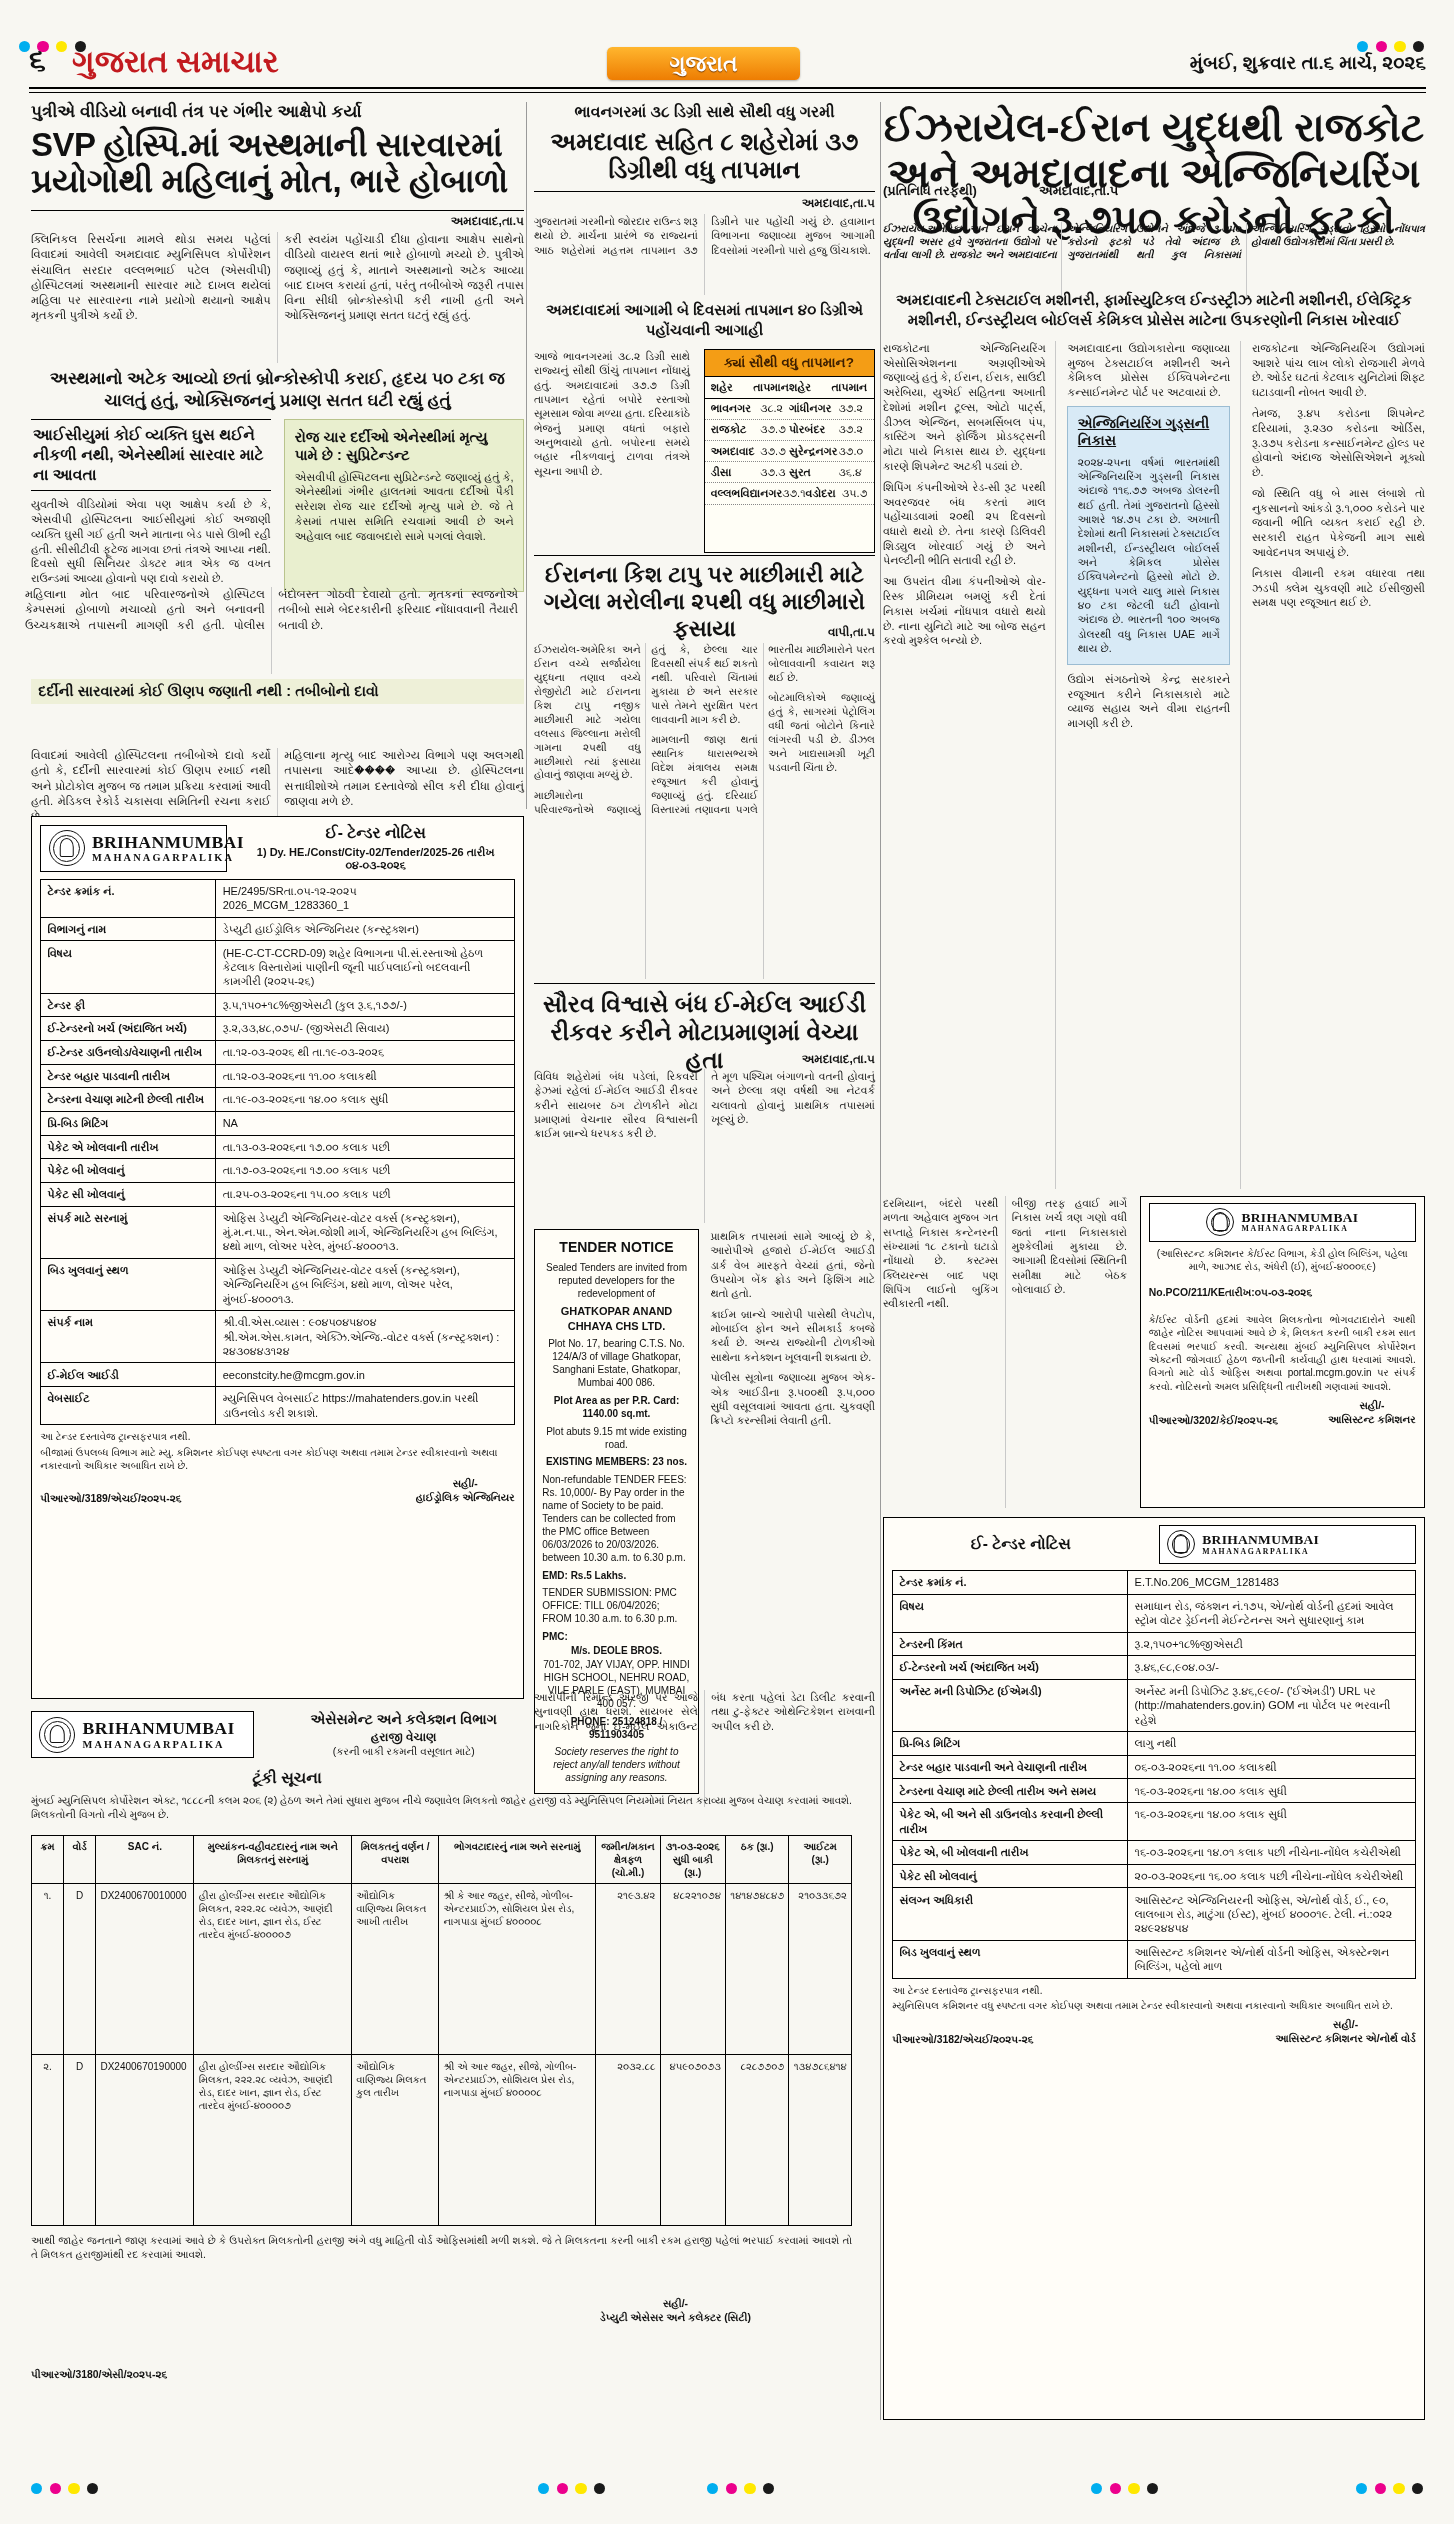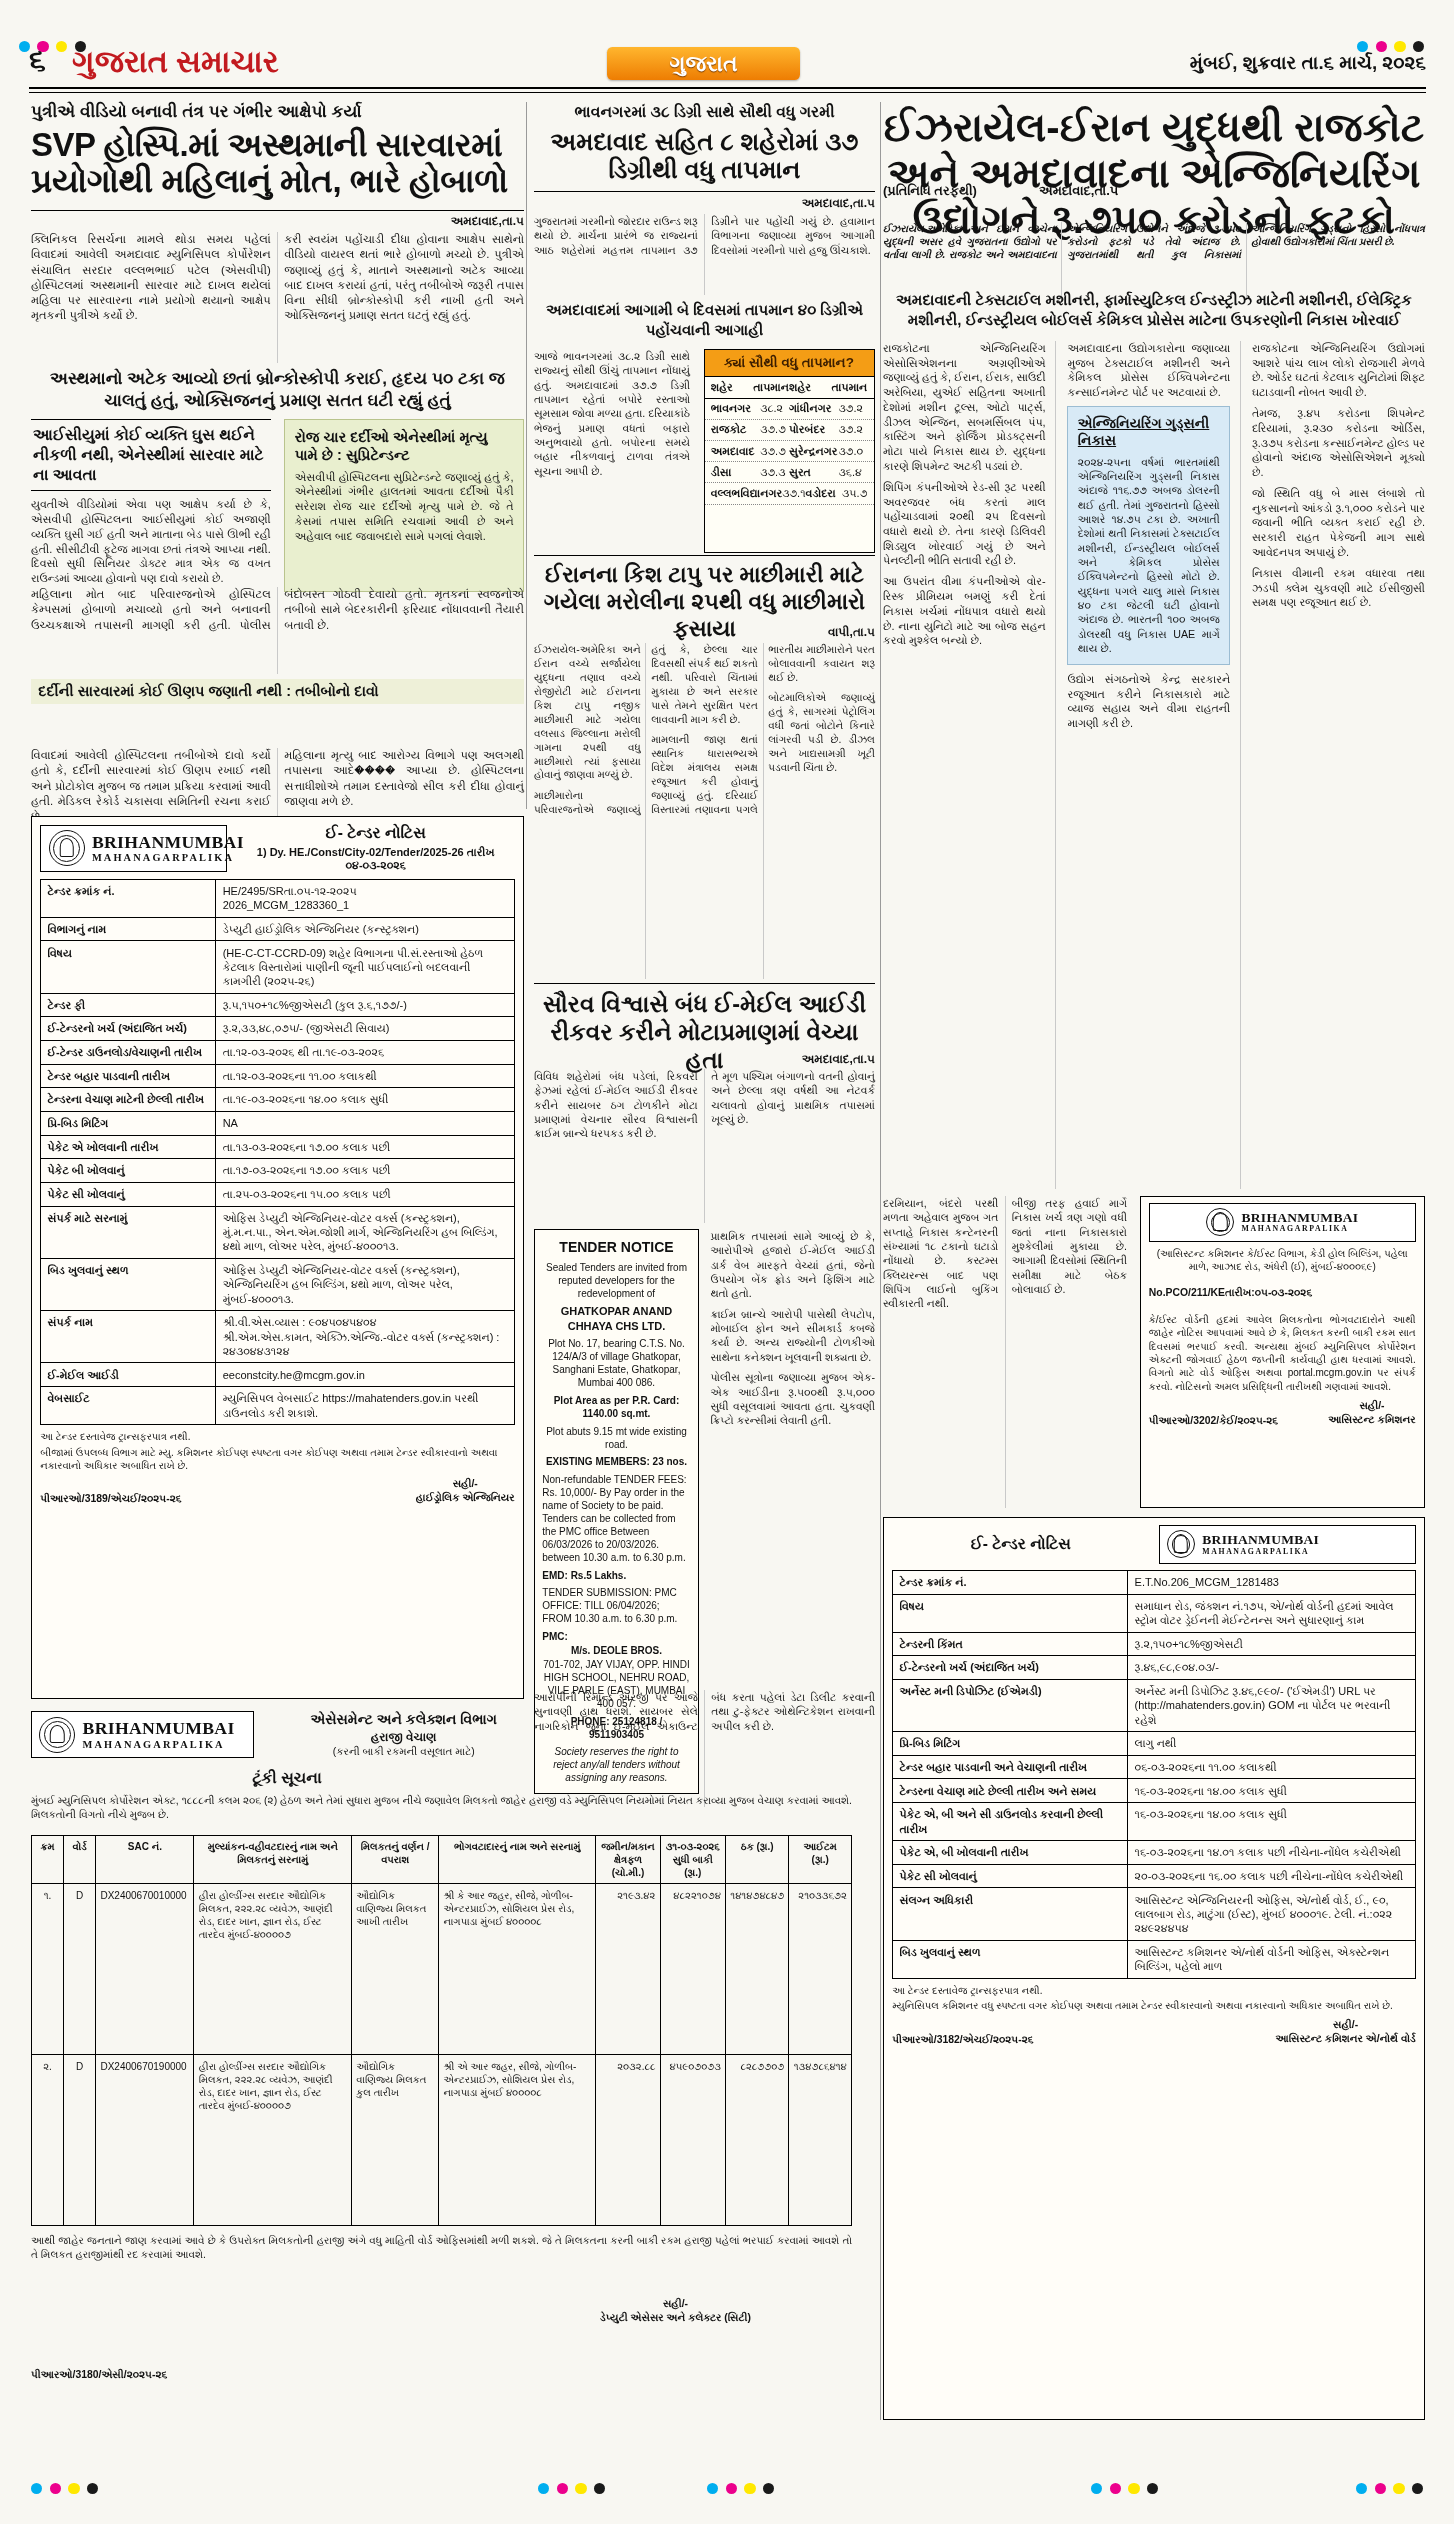--- a/index.html
+++ b/index.html
@@ -122,21 +122,21 @@
 <div class="abs" style="left:31px;top:419px;width:493px;height:162px;display:grid;grid-template-columns:1fr 1fr;gap:13.5px;">
   <div>
     <div class="subhead" style="font-size:15.6px;line-height:1.28;border-top:1.6px solid #000;border-bottom:1.6px solid #000;padding:5.2px 2.1px;">આઈસીયુમાં કોઈ વ્યક્તિ ઘુસ થઈને નીકળી નથી, એનેસ્થીમાં સારવાર માટે ના આવતા</div>
     <p class="body" style="margin-top:6.2px;font-size:11px;">યુવતીએ વીડિયોમાં એવા પણ આક્ષેપ કર્યા છે કે, એસવીપી હોસ્પિટલના આઈસીયુમાં કોઈ અજાણી વ્યક્તિ ઘુસી ગઈ હતી અને માતાના બેડ પાસે ઊભી રહી હતી. સીસીટીવી ફૂટેજ માગવા છતાં તંત્રએ આપ્યા નથી. દિવસો સુધી સિનિયર ડોક્ટર માત્ર એક જ વખત રાઉન્ડમાં આવ્યા હોવાનો પણ દાવો કરાયો છે.</p>
   </div>
   <div class="greenbox">
     <div class="b" style="font-size:14.5px;line-height:1.25;margin-bottom:5.2px;">રોજ ચાર દર્દીઓ એનેસ્થીમાં મૃત્યુ પામે છે : સુપ્રિટેન્ડન્ટ</div>
     <p class="body" style="font-size:11px;margin:0;">એસવીપી હોસ્પિટલના સુપ્રિટેન્ડન્ટે જણાવ્યું હતું કે, એનેસ્થીમાં ગંભીર હાલતમાં આવતા દર્દીઓ પૈકી સરેરાશ રોજ ચાર દર્દીઓ મૃત્યુ પામે છે. જે તે કેસમાં તપાસ સમિતિ રચવામાં આવી છે અને અહેવાલ બાદ જવાબદારો સામે પગલાં લેવાશે.</p>
   </div>
 </div>
-<div class="abs cols2" style="left:31px;top:587px;width:493px;height:87px;">
+<div class="abs cols2" style="left:25px;top:587px;width:493px;height:87px;">
 
 <p class="body">મહિલાના મોત બાદ પરિવારજનોએ હોસ્પિટલ કેમ્પસમાં હોબાળો મચાવ્યો હતો અને બનાવની ઉચ્ચકક્ષાએ તપાસની માગણી કરી હતી. પોલીસ બંદોબસ્ત ગોઠવી દેવાયો હતો. મૃતકનાં સ્વજનોએ તબીબો સામે બેદરકારીની ફરિયાદ નોંધાવવાની તૈયારી બતાવી છે.</p>
   </div>
 <div class="abs hl-bar" style="left:31px;top:679px;width:493px;">દર્દીની સારવારમાં કોઈ ઊણપ જણાતી નથી : તબીબોનો દાવો</div>
 <div class="abs cols2" style="left:31px;top:716px;width:493px;height:99px;margin-top:32px;">
 
 <p class="body">વિવાદમાં આવેલી હોસ્પિટલના તબીબોએ દાવો કર્યો હતો કે, દર્દીની સારવારમાં કોઈ ઊણપ રખાઈ નથી અને પ્રોટોકોલ મુજબ જ તમામ પ્રક્રિયા કરવામાં આવી હતી. મેડિકલ રેકોર્ડ ચકાસવા સમિતિની રચના કરાઈ છે.</p>
     <p class="body">મહિલાના મૃત્યુ બાદ આરોગ્ય વિભાગે પણ અલગથી તપાસના આદે���� આપ્યા છે. હોસ્પિટલના સત્તાધીશોએ તમામ દસ્તાવેજો સીલ કરી દીધા હોવાનું જાણવા મળે છે.</p>
   </div>
 

